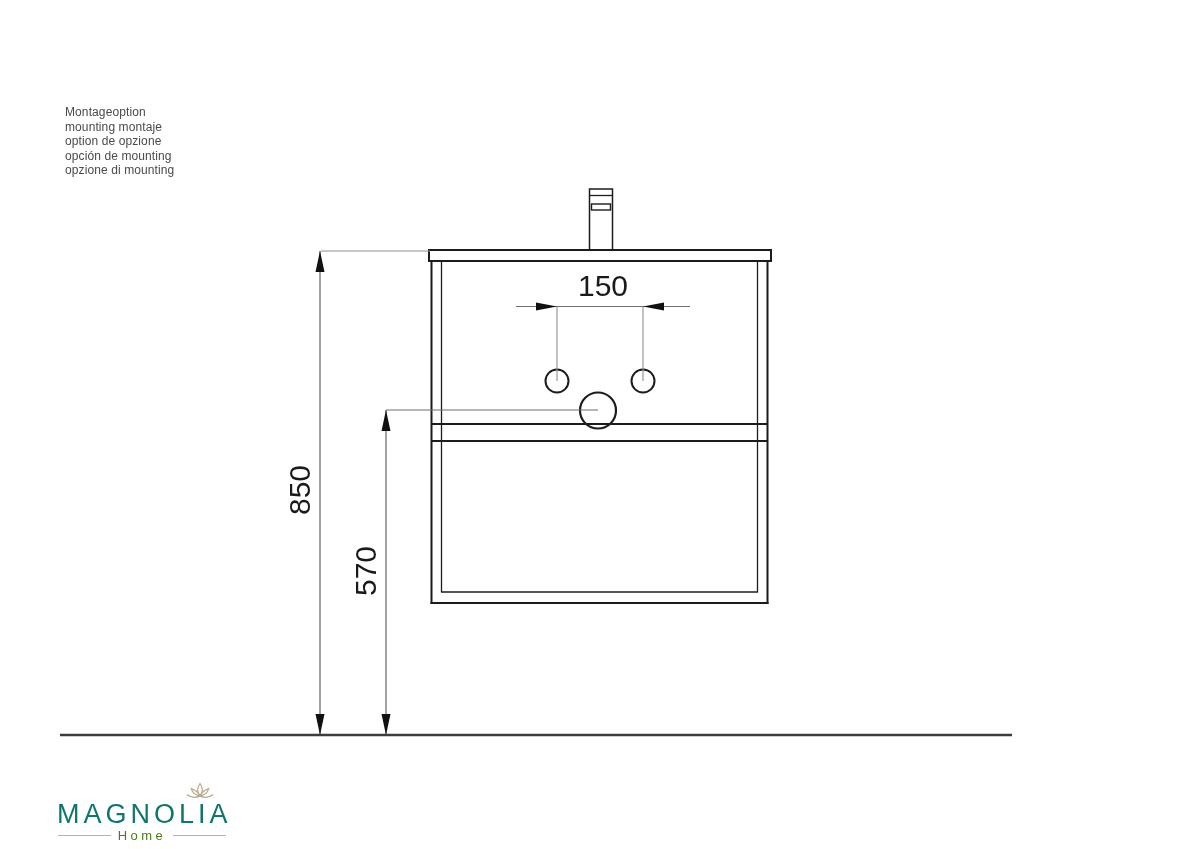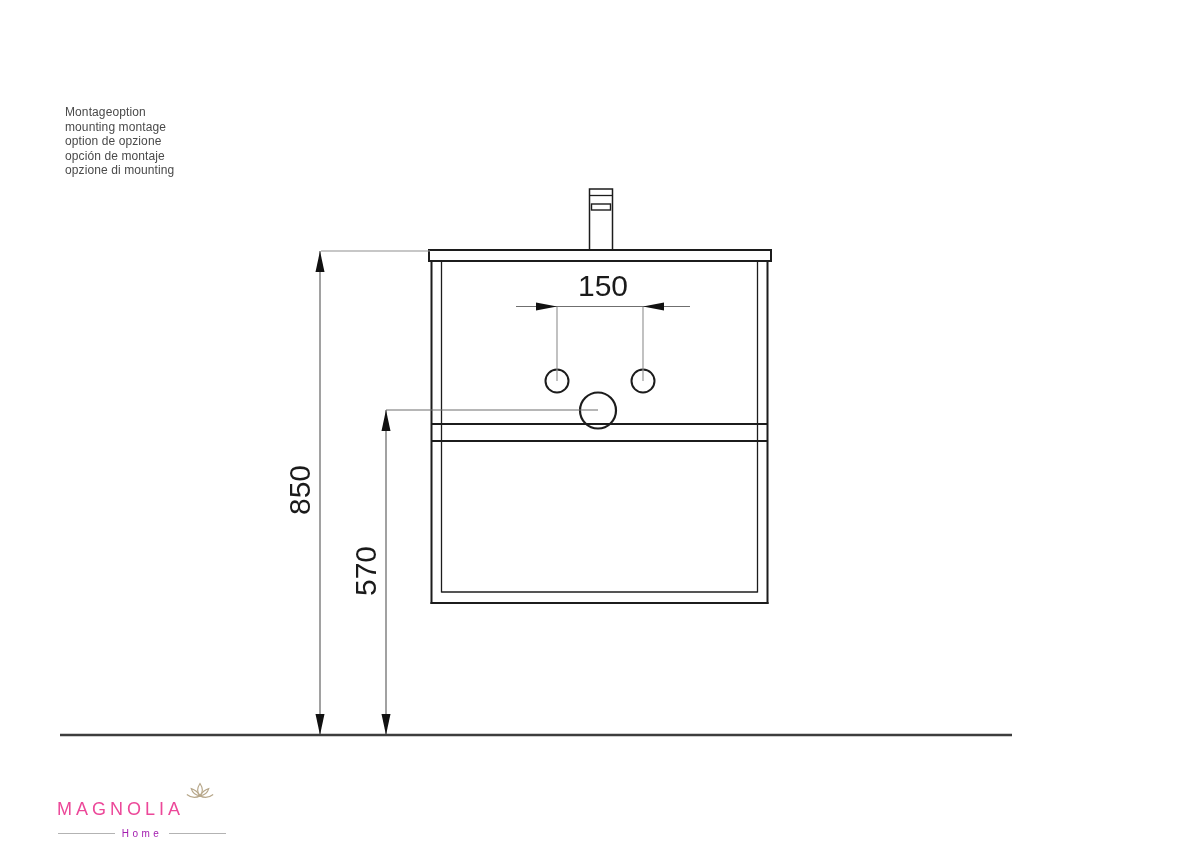--- a/index.html
+++ b/index.html
@@ -55,57 +55,57 @@
     position: absolute;
     left: 128px;
     top: 0px;
     width: 30px;
     height: 19px;
   }
   .logo-brand {
     position: absolute;
     left: 0;
     top: 17px;
-    font-size: 18px;
+    font-size: 27px;
     font-weight: 400;
     letter-spacing: 4px;
-    color: #ec4899;
+    color: #0f766e;
     white-space: nowrap;
   }
   .logo-sub-row {
     position: absolute;
     left: 1px;
     top: 46px;
     width: 168px;
     display: flex;
     align-items: center;
     gap: 7px;
   }
   .logo-rule {
     flex: 1;
     height: 1px;
     background: #b3b3b3;
   }
   .logo-sub {
-    font-size: 10px;
+    font-size: 13px;
     letter-spacing: 3.5px;
-    color: #a21caf;
+    color: #4d7c0f;
     white-space: nowrap;
   }
 </style>
 </head>
 <body>
 
 <div id="canvas">
 
   <div class="notes">
     <div>Montageoption</div>
-    <div>mounting montage</div>
+    <div>mounting montaje</div>
     <div>option de opzione</div>
-    <div>opción de montaje</div>
+    <div>opción de mounting</div>
     <div>opzione di mounting</div>
   </div>
 
   <svg id="drawing-svg" width="1200" height="849" viewBox="0 0 1200 849">
 
     <g>
       <rect x="589.5" y="151" width="23" height="61" class="draw-line" fill="#fff" stroke-width="1.5"></rect>
       <line x1="589.5" y1="157.5" x2="612.5" y2="157.5" class="draw-line" stroke-width="1.3"></line>
       <rect x="591.5" y="166" width="19" height="6" class="draw-line" fill="#fff" stroke-width="1.4"></rect>
     </g>

